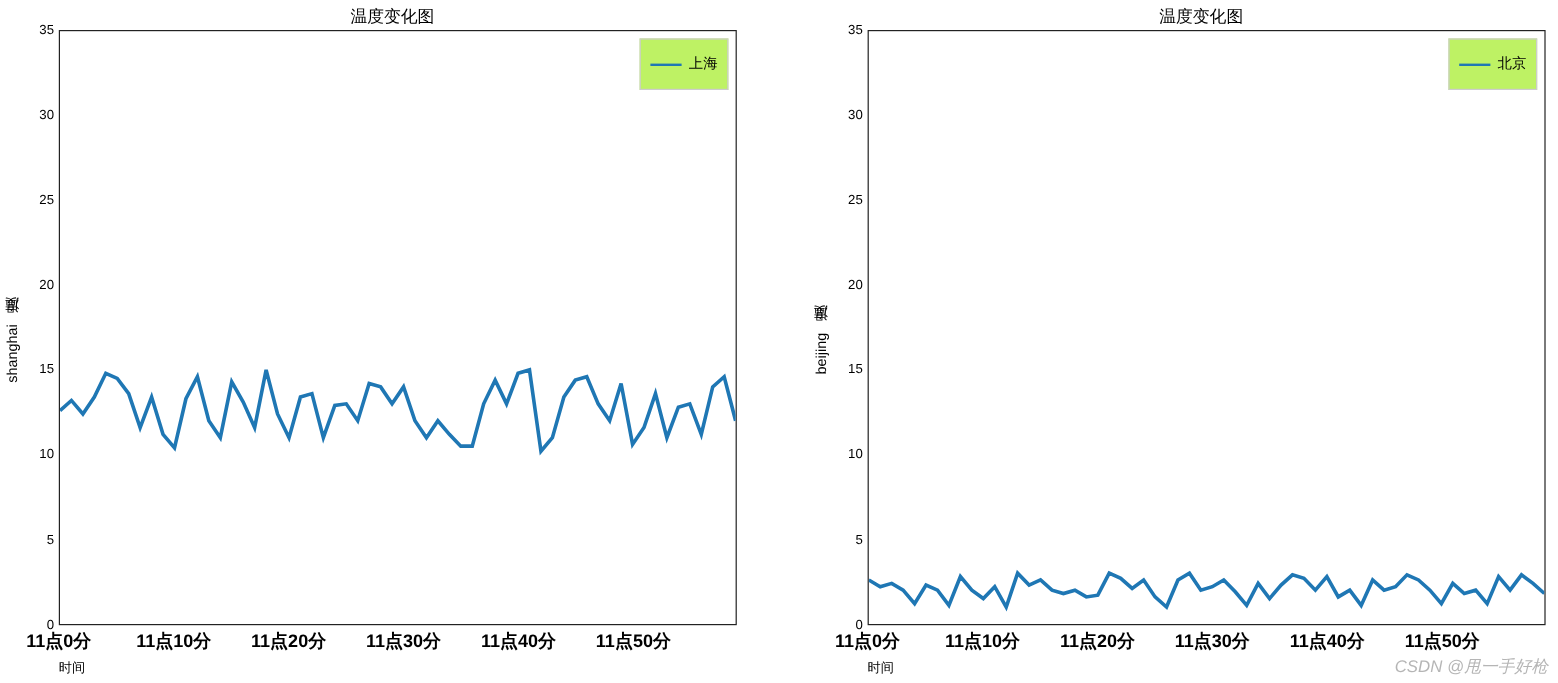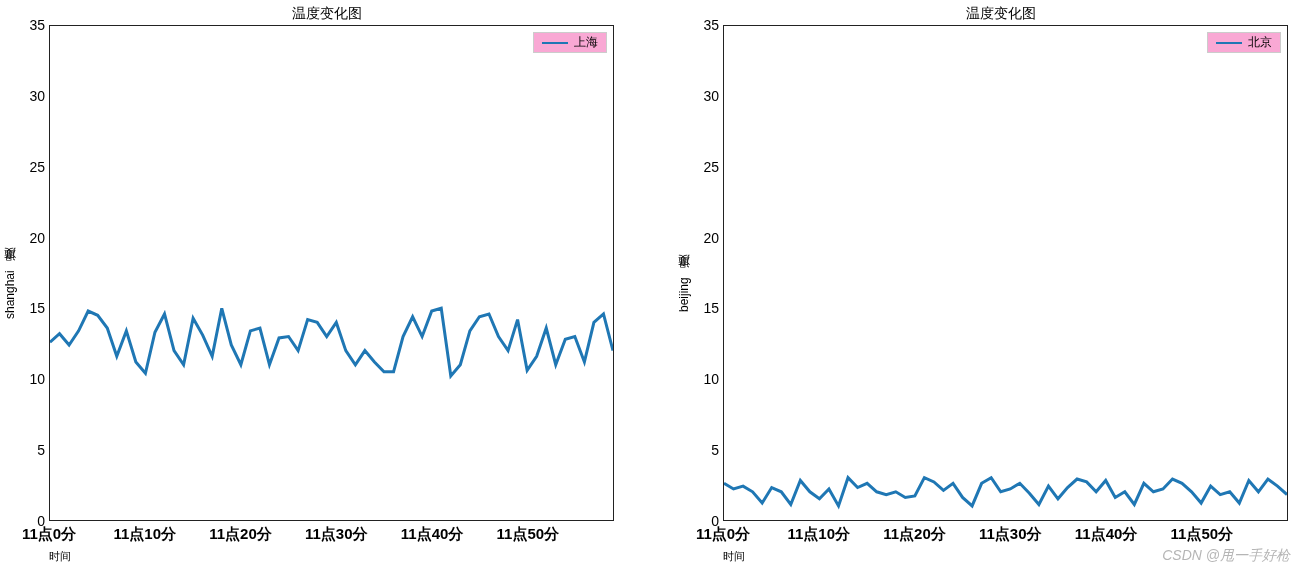--- a/index.html
+++ b/index.html
@@ -54,21 +54,21 @@
     }
     .y-axis {
       width: 28px;
       position: relative;
       font-size: 12px;
     }
     .y-tick {
       position: absolute;
       right: 4px;
       transform: translateY(50%);
-      font-size: 14px;
+      font-size: 11px;
     }
     .plot-area {
       flex: 1;
       position: relative;
       border: 1px solid #222;
     }
     .x-axis {
       height: 28px;
       margin-left: 28px;
       position: relative;
@@ -84,22 +84,22 @@
     .xlabel {
       text-align: left;
       font-size: 11px;
       margin-left: 28px;
     }
     .legend {
       position: absolute;
       top: 6px;
       right: 6px;
       border: 1px solid #ccc;
-      background: #f9a8d4;
-      padding: 1px 8px;
+      background: #bef264;
+      padding: 12px 8px;
       font-size: 12px;
       display: flex;
       align-items: center;
       gap: 6px;
     }
     .legend-line {
       width: 26px;
       height: 2px;
       background: #1f77b4;
     }

